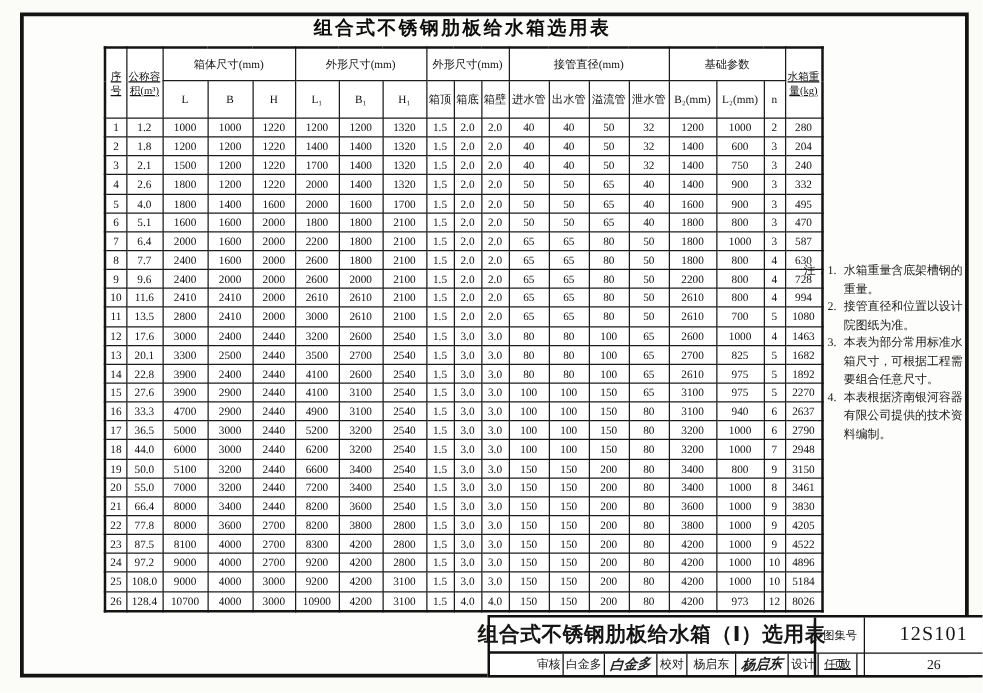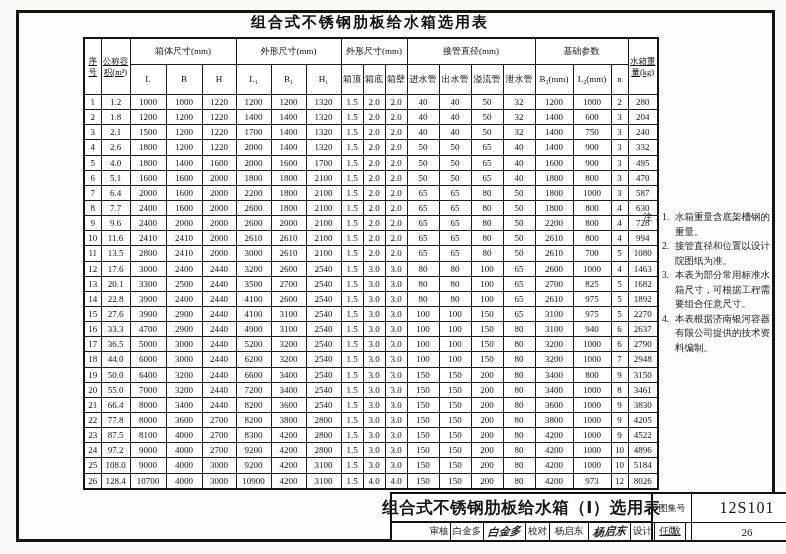--- a/index.html
+++ b/index.html
@@ -515,21 +515,21 @@
         <td>150</td>
         <td>80</td>
         <td>3200</td>
         <td>1000</td>
         <td>7</td>
         <td>2948</td>
       </tr>
       <tr>
         <td>19</td>
         <td>50.0</td>
-        <td>6400</td>
+        <td>5100</td>
         <td>3200</td>
         <td>2440</td>
         <td>6600</td>
         <td>3400</td>
         <td>2540</td>
         <td>1.5</td>
         <td>3.0</td>
         <td>3.0</td>
         <td>150</td>
         <td>150</td>

